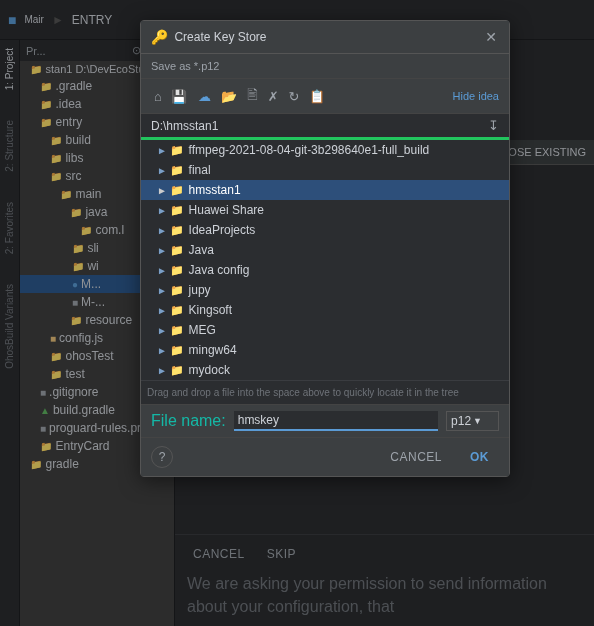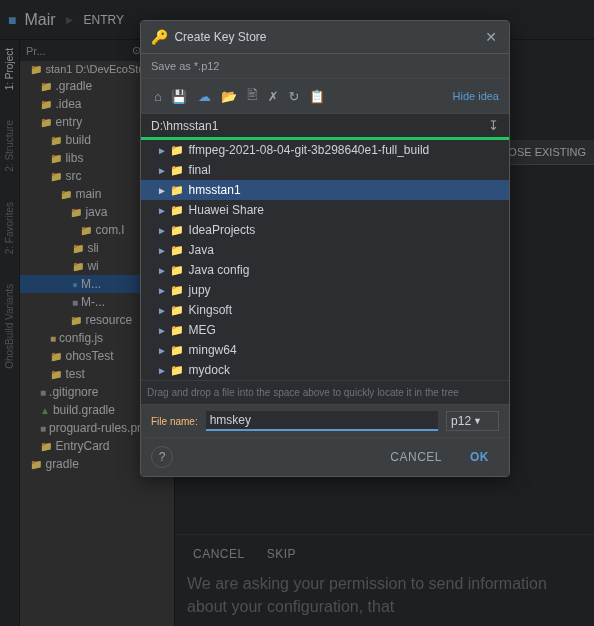--- a/index.html
+++ b/index.html
@@ -208,22 +208,22 @@
     
     .dialog-filename-row {
       display: flex;
       align-items: center;
       padding: 6px 10px;
       background: #3c3f41;
       gap: 8px;
       border-top: 1px solid #444;
     }
     .filename-label {
-      font-size: 10px;
-      color: #fdba74;
+      font-size: 16px;
+      color: #14b8a6;
       white-space: nowrap;
     }
     .filename-input {
       flex: 1;
       background: #2b2d30;
       border: none;
       border-bottom: 2px solid #5b9bd5;
       color: #cdd1d7;
       font-size: 12px;
       padding: 2px 4px;
@@ -307,21 +307,21 @@
       padding: 4px 6px;
       text-transform: uppercase;
       letter-spacing: 0.5px;
     }
   </style>
 </head>
 <body>
 
 <div class="top-bar">
   <span style="color:#5b9bd5; font-size:14px;">■</span>
-  <span style="color:#cdd1d7; font-size:16px;">Mair</span>
+  <span style="color:#cdd1d7; font-size:10px;">Mair</span>
   <span style="color:#555;">►</span>
   <span style="color:#cdd1d7; font-size:12px;">ENTRY</span>
 </div>
 
 <div class="ide-layout">
 
   <div style="width:20px; background:#2b2d30; display:flex; flex-direction:column; align-items:center; padding-top:8px; gap:30px; border-right:1px solid #1e1f22;">
     <span style="writing-mode:vertical-rl; transform:rotate(180deg); font-size:10px; color:#cdd1d7; cursor:pointer; white-space:nowrap;">1: Project</span>
     <span style="writing-mode:vertical-rl; transform:rotate(180deg); font-size:10px; color:#6e7278; cursor:pointer; white-space:nowrap;">2: Structure</span>
     <span style="writing-mode:vertical-rl; transform:rotate(180deg); font-size:10px; color:#6e7278; cursor:pointer; white-space:nowrap;">2: Favorites</span>

